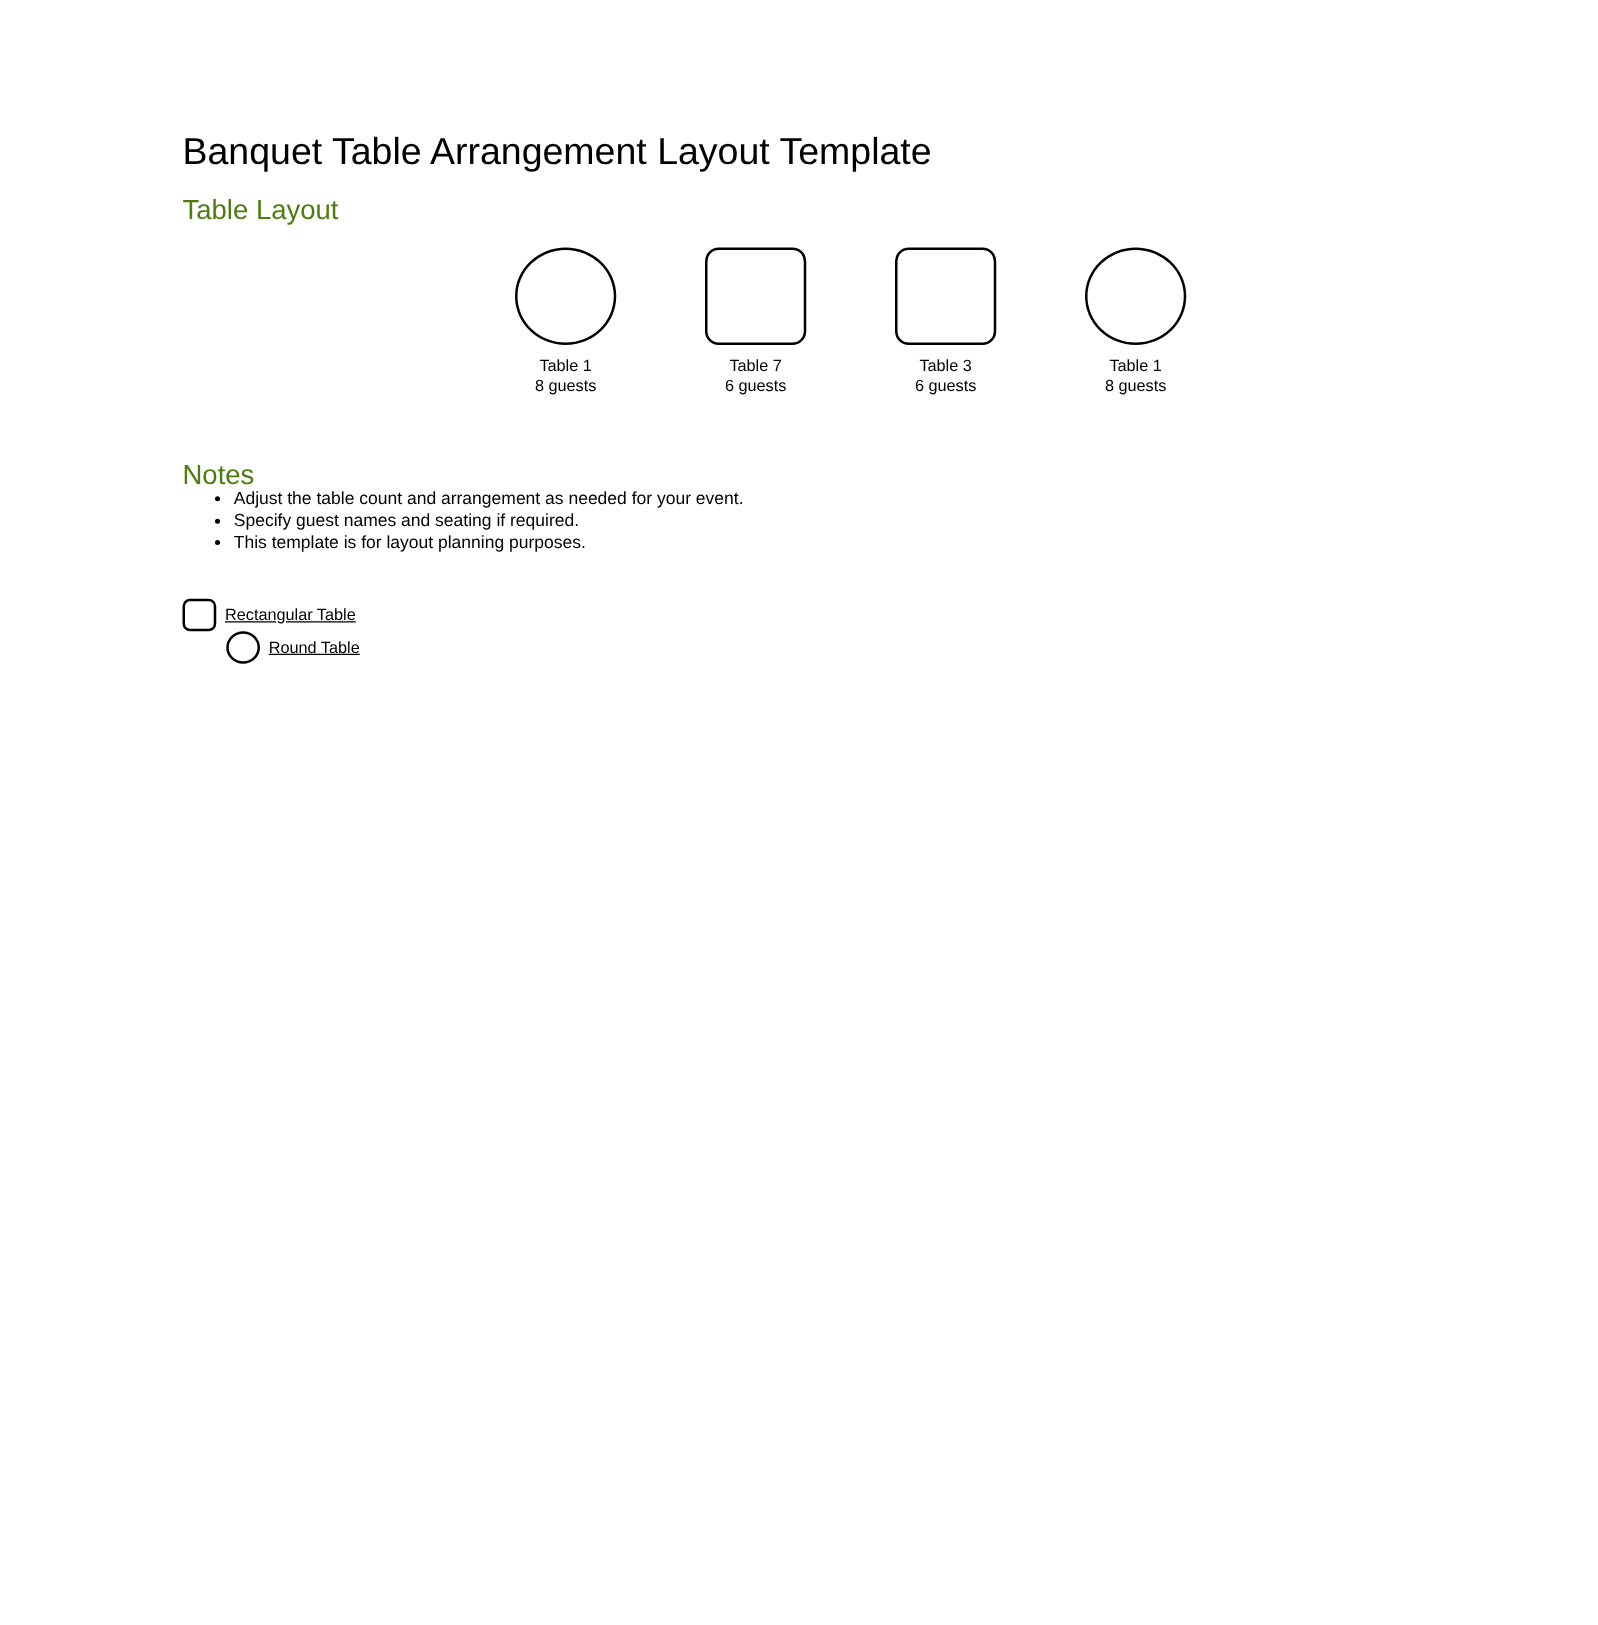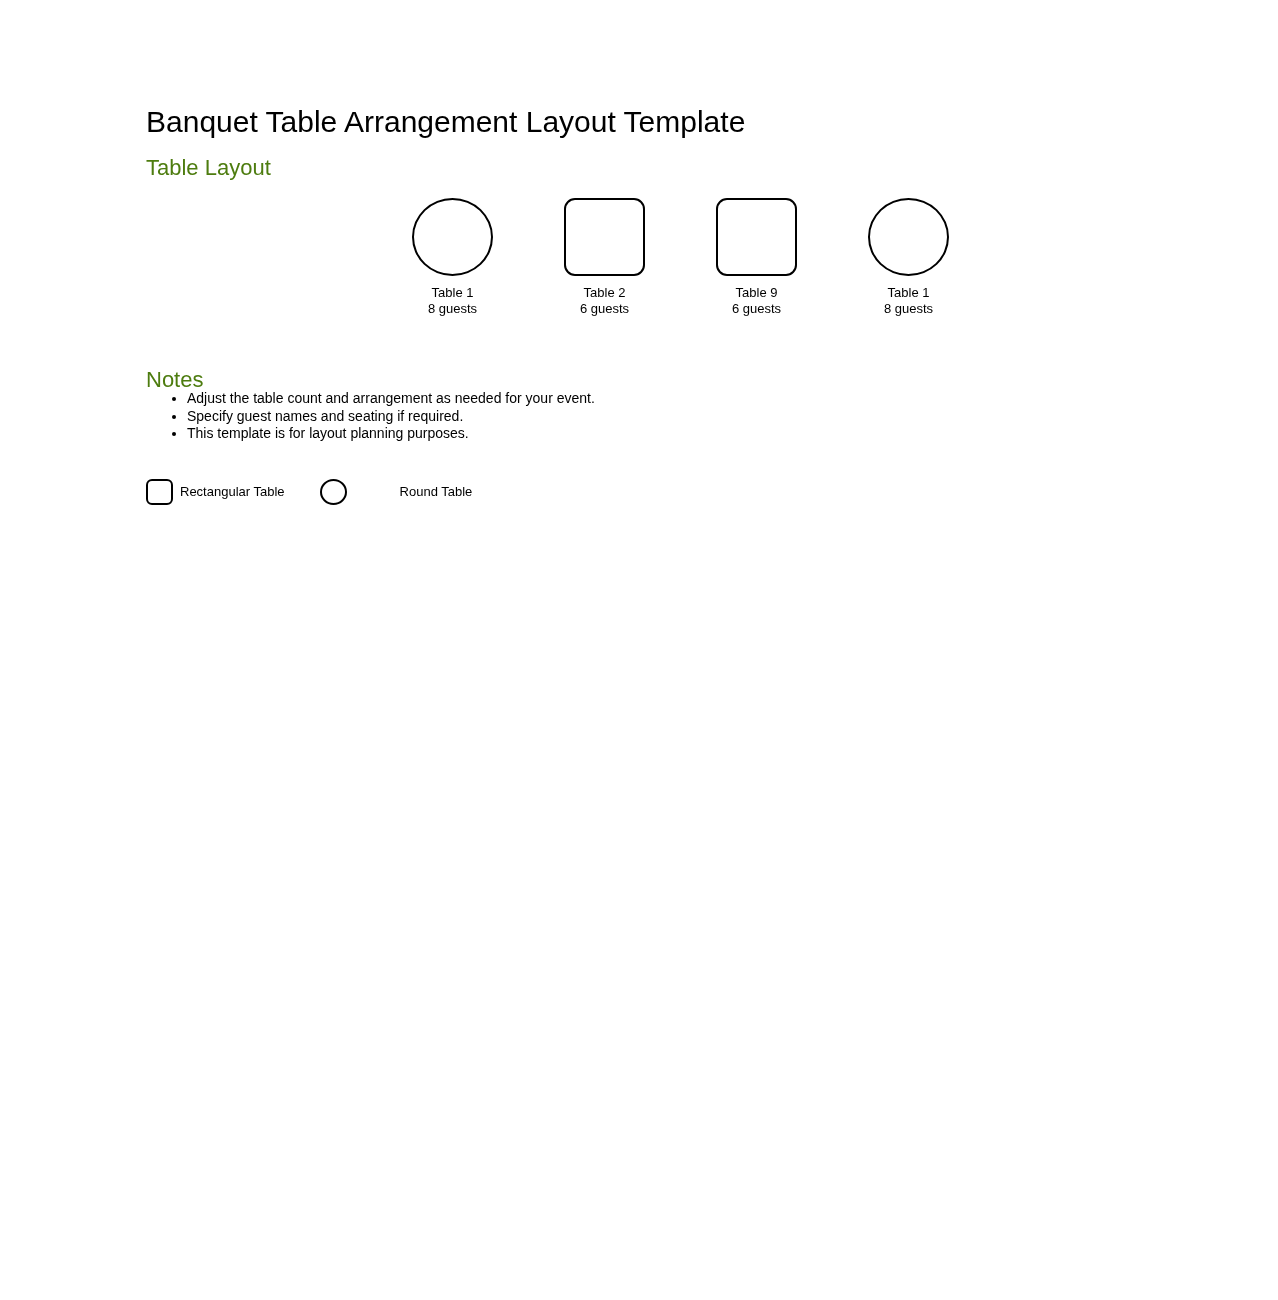--- a/index.html
+++ b/index.html
@@ -122,29 +122,30 @@
     color: #000;
     white-space: nowrap;
   }
 
   
   .legend {
     position: absolute;
     left: 105px;
     top: 479px;
     display: flex;
-    flex-direction: row;
+    flex-direction: column;
     align-items: flex-start;
+    text-decoration: underline;
   }
   .legend-item {
     display: flex;
     flex-direction: row;
     align-items: center;
   }
-  .legend-item.round { margin-left: 35px; gap: 46px; }
+  .legend-item.round { margin-left: 35px; }
 
   .legend-swatch-rect {
     width: 27px;
     height: 26px;
     box-sizing: border-box;
     border: 2.5px solid #000000;
     border-radius: 6px;
     background: #ffffff;
     flex: 0 0 auto;
   }
@@ -184,31 +185,31 @@
         <span class="cap-line">Table 1</span>
         <span class="cap-line">8 guests</span>
       </div>
     </div>
 
     <div class="table-item">
       <div class="shape-slot">
         <div class="shape-rect"></div>
       </div>
       <div class="table-caption">
-        <span class="cap-line">Table 2</span>
+        <span class="cap-line">Table 7</span>
         <span class="cap-line">6 guests</span>
       </div>
     </div>
 
     <div class="table-item">
       <div class="shape-slot">
         <div class="shape-rect"></div>
       </div>
       <div class="table-caption">
-        <span class="cap-line">Table 9</span>
+        <span class="cap-line">Table 3</span>
         <span class="cap-line">6 guests</span>
       </div>
     </div>
 
     <div class="table-item">
       <div class="shape-slot">
         <div class="shape-round"></div>
       </div>
       <div class="table-caption">
         <span class="cap-line">Table 1</span>

